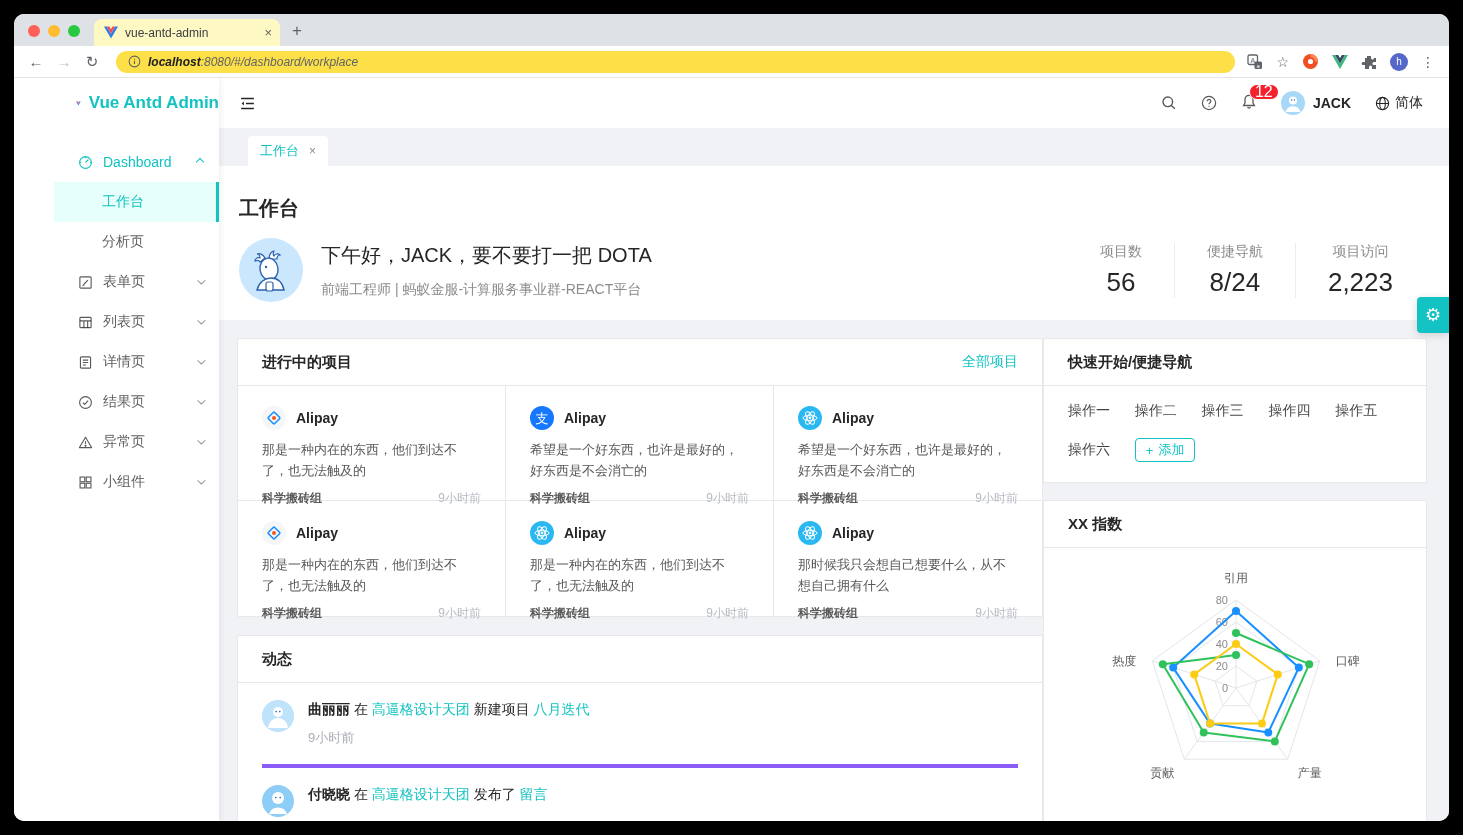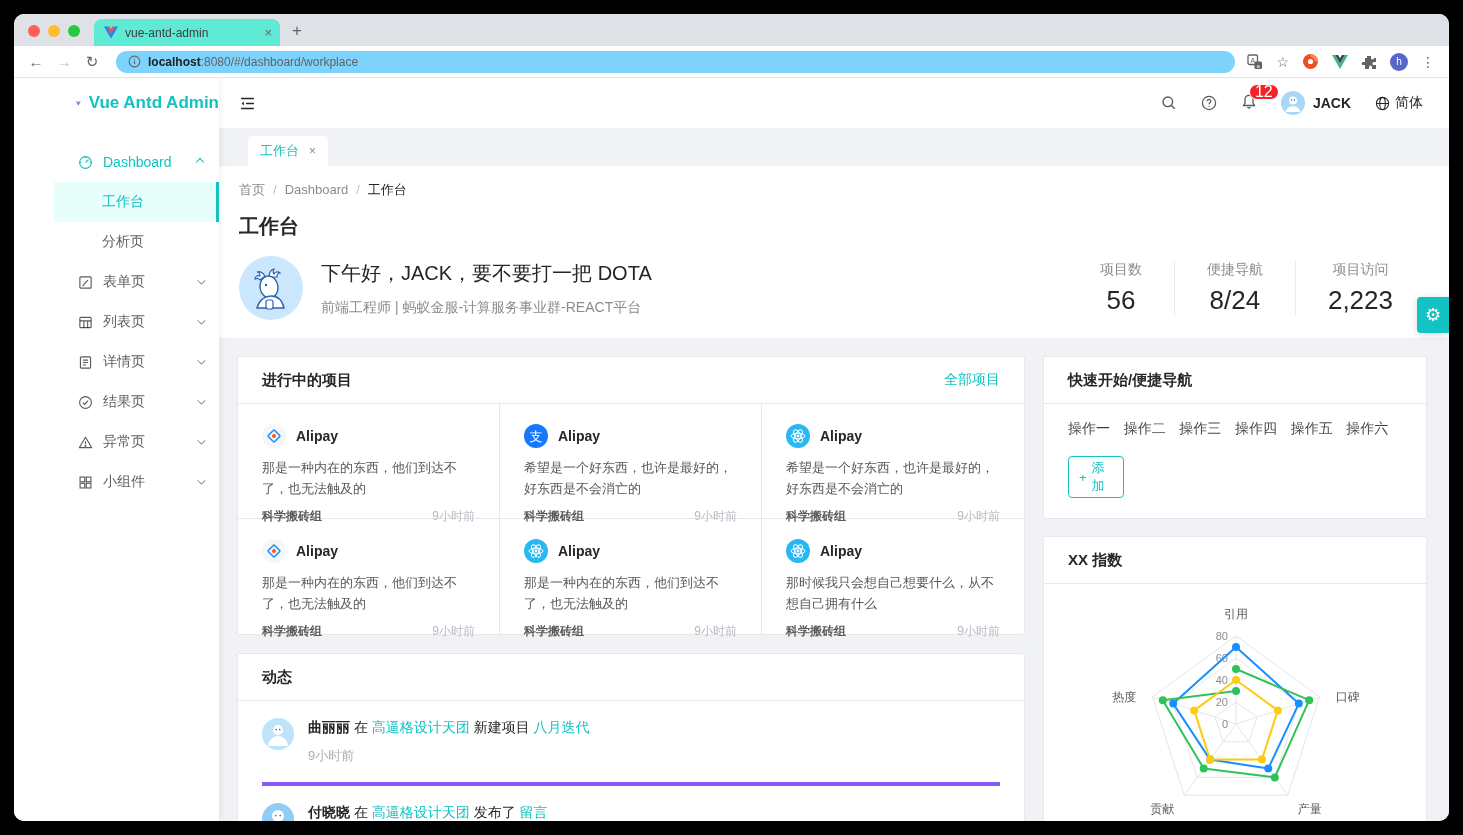--- a/index.html
+++ b/index.html
@@ -7,29 +7,29 @@
   body { position:relative; overflow:hidden; }
 
   .window { position:absolute; left:14px; top:14px; width:1435px; height:807px;
             border-radius:10px; overflow:hidden; background:#fff; display:flex; flex-direction:column; }
 
   
   .tabstrip { height:32px; background:#dee1e6; display:flex; align-items:flex-end; flex-shrink:0; }
   .lights { display:flex; gap:8px; align-items:center; padding:0 14px 9px 14px; }
   .light { width:12px; height:12px; border-radius:50%; }
   .l-red{background:#ff5f57;} .l-yellow{background:#febc2e;} .l-green{background:#28c840;}
-  .btab { width:186px; height:27px; background:#5eead4; border-radius:8px 8px 0 0; display:flex; align-items:center; padding:0 8px 0 10px; gap:7px; }
+  .btab { width:186px; height:27px; background:#fef9c3; border-radius:8px 8px 0 0; display:flex; align-items:center; padding:0 8px 0 10px; gap:7px; }
   .btab-title { flex:1; font-size:12px; color:#3c4043; white-space:nowrap; overflow:hidden; }
   .btab-close { color:#5f6368; font-size:13px; cursor:default; }
   .newtab { color:#5f6368; font-size:17px; padding:0 12px 5px 12px; }
 
   .toolbar { height:32px; background:#fff; border-bottom:1px solid #e3e5e8; display:flex; align-items:center; padding:0 10px; gap:4px; flex-shrink:0; }
   .navbtn { width:24px; text-align:center; font-size:15px; color:#5f6368; }
   .navbtn.disabled { color:#bdc1c6; }
-  .addr { flex:1; height:22px; background:#7dd3fc; border-radius:11px; margin:0 8px; display:flex; align-items:center; padding:0 12px; gap:7px; }
+  .addr { flex:1; height:22px; background:#fde047; border-radius:11px; margin:0 8px; display:flex; align-items:center; padding:0 12px; gap:7px;font-style:italic; }
   .addr-url { font-size:12px; color:#5f6368; }
   .addr-url b { color:#202124; font-weight:bold; }
   .tb-icons { display:flex; align-items:center; gap:13px; padding-right:4px; }
   .ext-avatar { width:18px; height:18px; border-radius:50%; background:#5567c9; color:#fff; font-size:10px; display:flex; align-items:center; justify-content:center; }
   .kebab { color:#5f6368; font-size:14px; letter-spacing:0; }
   .star { color:#5f6368; font-size:14px; }
 
   
   .app { flex:1; display:flex; overflow:hidden; position:relative; }
   .sidebar { width:205px; background:#fff; box-shadow:2px 0 6px rgba(0,21,41,.06); z-index:5; flex-shrink:0;padding-left:40px; }
@@ -68,21 +68,21 @@
   .greetrow { display:flex; align-items:center; margin-top:16px; }
   .greet-text { margin-left:18px; }
   .greet-line { font-size:20px; font-weight:500; color:#262626; }
   .greet-role { font-size:14px; color:#8c8c8c; margin-top:12px; }
   .stats { margin-left:auto; display:flex; align-items:center; }
   .stat { padding:0 32px; text-align:center; }
   .stat + .stat { border-left:1px solid #ececec; }
   .stat-label { font-size:14px; color:#8c8c8c; }
   .stat-value { font-size:26px; color:#262626; margin-top:6px; }
 
-  .maingrid { flex:1; display:flex; gap:18px; padding:18px 22px 18px 18px; overflow:hidden; align-items:flex-start; }
+  .maingrid { flex:1; display:flex; padding:18px 22px 18px 18px; overflow:hidden; align-items:flex-start; }
   .leftcol { flex:1; min-width:0; }
   .rightcol { width:384px; flex-shrink:0; }
 
   .card { background:#fff; border:1px solid #e8e8e8; border-radius:2px; }
   .cardhead { height:47px; padding:0 24px; border-bottom:1px solid #e8e8e8; display:flex; align-items:center; justify-content:space-between; }
   .cardtitle { font-size:15px; font-weight:bold; color:#262626; }
   .cardextra { font-size:14px; color:#13c2c2; cursor:pointer; }
 
   .pgrid { display:grid; grid-template-columns:repeat(3,1fr); }
   .pcell { padding:20px 24px 16px; border-right:1px solid #e8e8e8; border-bottom:1px solid #e8e8e8; height:115px; }
@@ -97,21 +97,21 @@
 
   .acard { margin-top:18px; }
   .abody { padding:0 24px; }
   .aitem { display:flex; gap:14px; padding:17px 0; border-bottom:4px solid #8b5cf6; }
   .aitem:last-child { border-bottom:none; }
   .aline { font-size:14px; color:#262626; line-height:1.4; }
   .aline .nm { font-weight:bold; }
   .aline .lk { color:#13c2c2; cursor:pointer; }
   .atime { font-size:13px; color:#a9adb5; margin-top:9px; }
 
-  .qbody { padding:16px 24px 20px; display:grid; grid-template-columns:repeat(6,1fr); row-gap:18px; font-size:14px; color:rgba(0,0,0,.75); align-items:center; }
+  .qbody { padding:16px 24px 20px; display:grid; grid-template-columns:repeat(5,1fr); row-gap:18px; font-size:14px; color:rgba(0,0,0,.75); align-items:center; }
   .qlink { cursor:pointer; }
   .addbtn { justify-self:start; display:inline-flex; align-items:center; gap:5px; border:1px solid #13c2c2; color:#13c2c2; border-radius:4px; padding:2px 10px; font-size:13px; cursor:pointer; }
 
   .xcard { margin-top:17px; min-height:345px; }
   .xbody { padding:12px 0 16px; text-align:center; }
   #radar { display:block; margin:0 auto; }
 
   .gearbtn { position:absolute; right:0; top:219px; width:32px; height:36px; background:#13c2c2; color:#fff;
              border-radius:4px 0 0 4px; display:flex; align-items:center; justify-content:center; font-size:18px;
              z-index:30; box-shadow:0 2px 8px rgba(0,0,0,.15); cursor:pointer; }
@@ -322,23 +322,20 @@
       <div class="content">
 
         <div class="tabsbar">
           <span class="ptab">
             <span>工作台</span>
             <span class="ptab-close">×</span>
           </span>
         </div>
 
         <div class="pageheader">
-          <div class="crumb">
-            <span>首页</span><span class="sep">/</span><span>Dashboard</span><span class="sep">/</span><span class="cur">工作台</span>
-          </div>
           <div class="ptitle">工作台</div>
           <div class="greetrow">
             <svg width="64" height="64" viewBox="0 0 64 64">
               <circle cx="32" cy="32" r="32" fill="#cbe7fd"></circle>
               <path d="M26 20c-2-4-6-5-8-4 2 0 3 2 3 4-3-1-5 1-5 3 2-1 4-1 5 1z" fill="#fff" stroke="#2a62ad" stroke-width="1.2"></path>
               <path d="M30 21c0-5 3-8 5-8-1 2-1 4 0 5 1-2 4-3 6-1-2 0-3 2-3 4z" fill="#fff" stroke="#2a62ad" stroke-width="1.2"></path>
               <ellipse cx="30" cy="31" rx="9" ry="11" fill="#fff" stroke="#2a62ad" stroke-width="1.4" transform="rotate(-8 30 31)"></ellipse>
               <circle cx="27" cy="29" r="1.2" fill="#2a62ad"></circle>
               <path d="M18 52c2-8 8-12 14-12s11 3 13 12z" fill="#fff" stroke="#2a62ad" stroke-width="1.4"></path>
               <rect x="27" y="44" width="7" height="9" rx="2" fill="#fff" stroke="#2a62ad" stroke-width="1.2"></rect>

